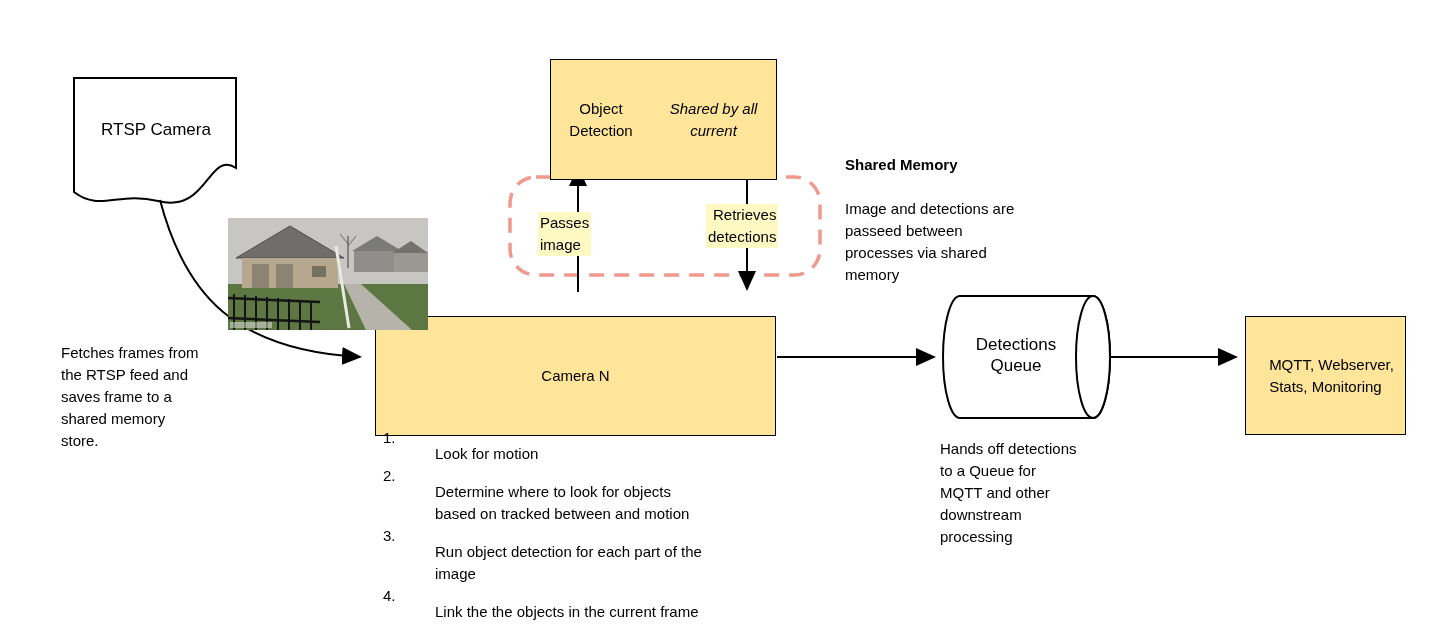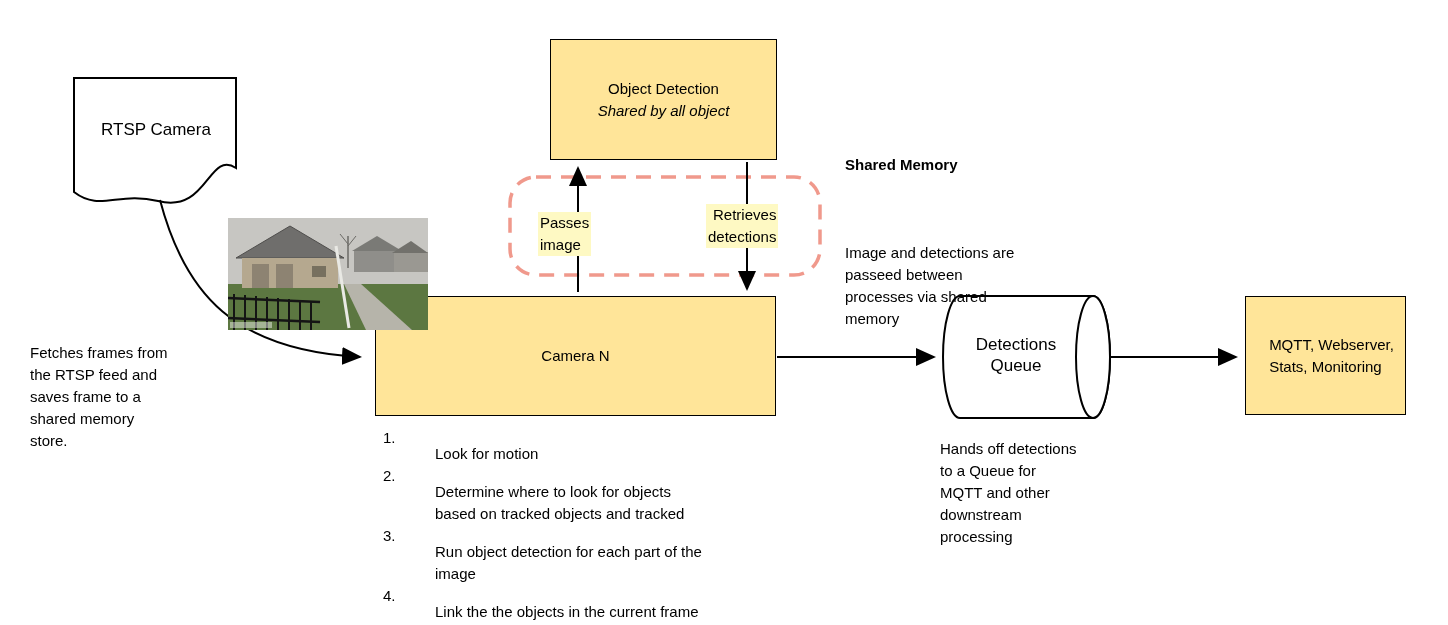--- a/index.html
+++ b/index.html
@@ -11,34 +11,35 @@
     color:#000;
     overflow:hidden;
   }
   #wires { position:absolute; left:0; top:0; width:1448px; height:625px; pointer-events:none; }
 
   .node {
     position:absolute;
     background:var(--node-fill,#ffe599);
     border:1.5px solid var(--node-border,#000);
     box-sizing:border-box;
-    display:flex; flex-direction:column;
+    display:flex; flex-direction:row;
     align-items:center; justify-content:center;
     font-size:15px; line-height:22px;
     text-align:center;
+    margin-top:20px;
   }
   .node .subtitle { font-style:italic; }
 
   .note {
     position:absolute;
     font-size:15px; line-height:22px;
     white-space:pre-line;
   }
   .note .note-title { font-weight:bold; }
-  .note .note-body { white-space:pre-line;margin-top:44px; }
+  .note .note-body { white-space:pre-line; }
 
   .flow-label {
     position:absolute;
     font-size:15px; line-height:22px;
     white-space:pre-line;
     background:#fef9c3;
     padding:0 2px;
   }
 
   .shape-label {
@@ -91,21 +92,21 @@
       <ellipse cx="1093" cy="357" rx="17" ry="61" fill="#ffffff" stroke="#000" stroke-width="2"></ellipse>
     </g>
 
     <path d="M 1111 357 L 1236 357" fill="none" style="stroke:var(--arrow,#000)" stroke-width="2" marker-end="url(#arrowhead)"></path>
   </svg>
 
   <div class="shape-label" style="left:77px; top:119px; width:158px;">RTSP Camera</div>
 
   <div class="node" style="left:550px; top:39px; width:227px; height:121px;">
     <span>Object Detection</span>
-    <span class="subtitle">Shared by all object</span>
+    <span class="subtitle">Shared by all current</span>
   </div>
 
   <div class="note" style="left:845px; top:132px; width:200px;">
     <div class="note-title">Shared Memory</div>
     <div class="note-body">Image and detections are
 passeed between
 processes via shared
 memory</div>
   </div>
 
@@ -153,35 +154,35 @@
         <line x1="50" y1="80" x2="50" y2="112" stroke-width="2"></line>
         <line x1="61" y1="81" x2="61" y2="112" stroke-width="2"></line>
         <line x1="72" y1="82" x2="72" y2="112" stroke-width="2"></line>
         <line x1="83" y1="83" x2="83" y2="112" stroke-width="2"></line>
       </g>
 
       <rect x="2" y="104" width="42" height="6" fill="#ffffff" opacity="0.45"></rect>
     </svg>
   </div>
 
-  <div class="note" style="left:30px; top:342px; width:180px;">Fetches frames from
+  <div class="note" style="left:61px; top:342px; width:180px;">Fetches frames from
 the RTSP feed and
 saves frame to a
 shared memory
 store.</div>
 
   <div class="steps">
     <div class="step">
       <span class="step-num">1.</span>
       <span class="step-text">Look for motion</span>
     </div>
     <div class="step">
       <span class="step-num">2.</span>
       <span class="step-text">Determine where to look for objects
-based on tracked objects and tracked</span>
+based on tracked between and motion</span>
     </div>
     <div class="step">
       <span class="step-num">3.</span>
       <span class="step-text">Run object detection for each part of the
 image</span>
     </div>
     <div class="step">
       <span class="step-num">4.</span>
       <span class="step-text">Link the the objects in the current frame
 to previous detections and track</span>

